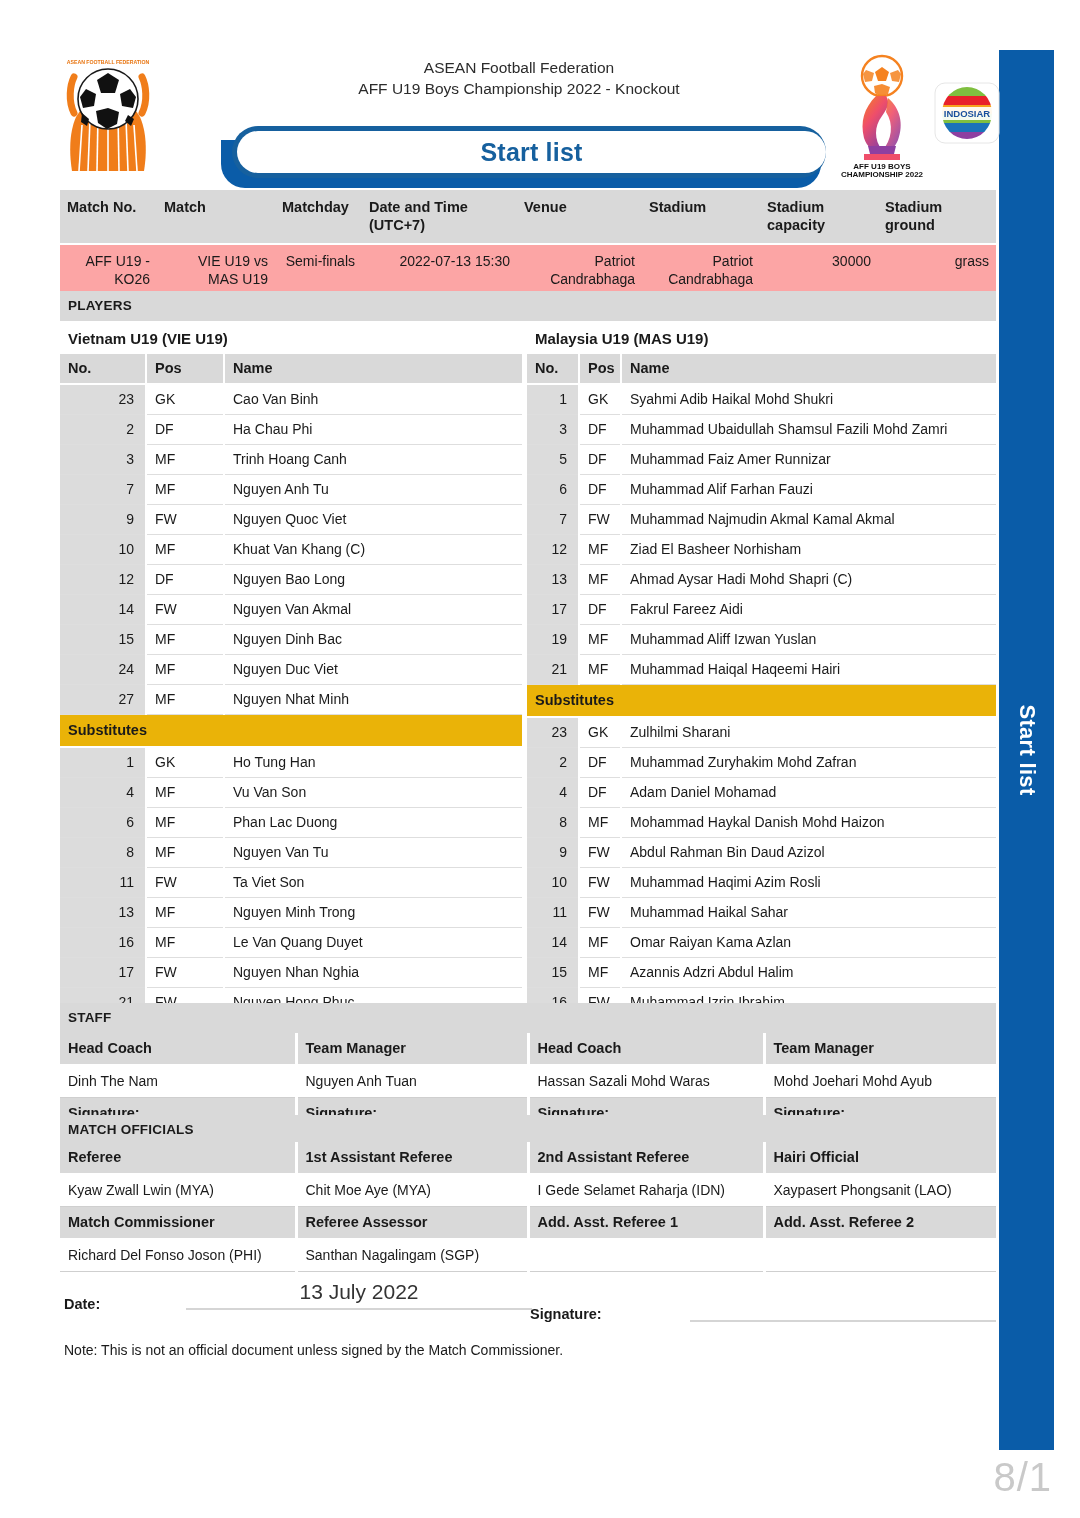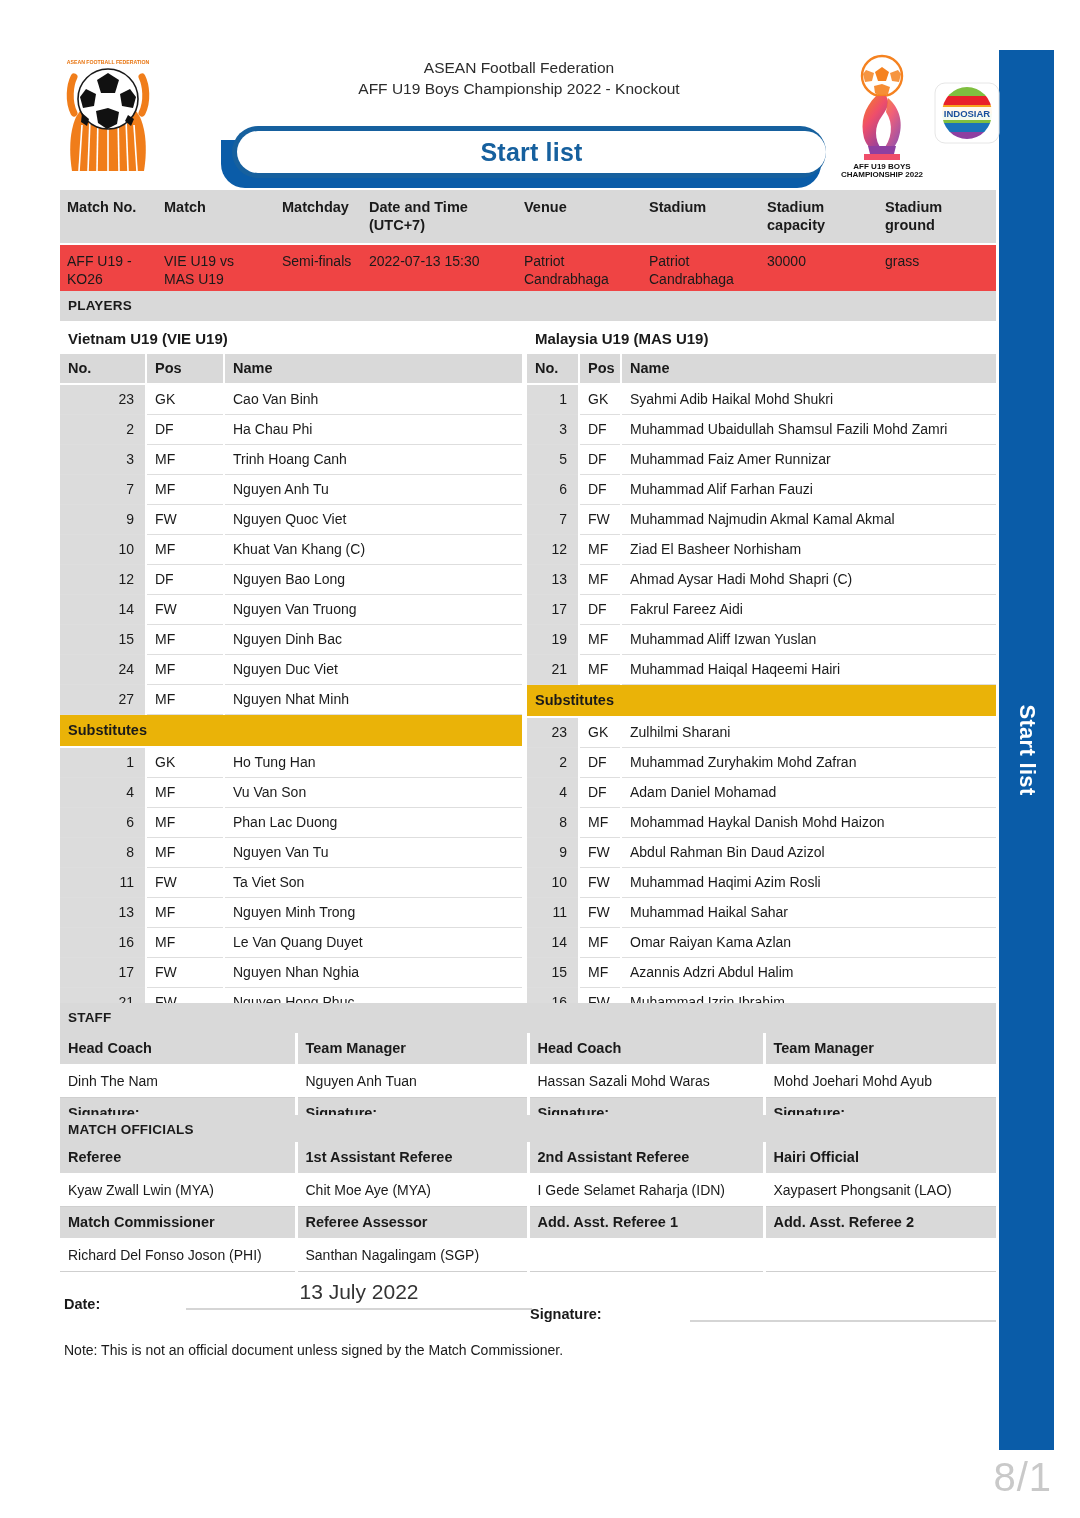--- a/index.html
+++ b/index.html
@@ -80,21 +80,21 @@
   .sec { position: absolute; }
 
   
   .match-tbl { width: 936px; border-collapse: collapse; table-layout: fixed; }
   .match-tbl th {
     background: #d9d9d9; font-size: 14.5px; font-weight: bold; text-align: left;
     padding: 8px 7px 9px 7px; vertical-align: top; line-height: 1.25;
     border-bottom: 2px solid #ffffff;
   }
   .match-tbl td {
-    background: #ef4444; font-size: 14px; text-align: left;
+    background: #fca5a5; font-size: 14px; text-align: right;
     padding: 8px 7px 10px 7px; vertical-align: top; line-height: 1.25;
     border-bottom: 1px solid #c8c8c8;
   }
 
   
   .secbar {
     background: #d9d9d9; font-size: 13.5px; font-weight: bold;
     padding: 7px 10px 8px 8px; width: 936px; letter-spacing: .2px;
   }
 
@@ -330,21 +330,21 @@
             <td>Khuat Van Khang (C)</td>
           </tr>
           <tr>
             <td class="no">12</td>
             <td>DF</td>
             <td>Nguyen Bao Long</td>
           </tr>
           <tr>
             <td class="no">14</td>
             <td>FW</td>
-            <td>Nguyen Van Truong</td>
+            <td>Nguyen Van Akmal</td>
           </tr>
           <tr>
             <td class="no">15</td>
             <td>MF</td>
             <td>Nguyen Dinh Bac</td>
           </tr>
           <tr>
             <td class="no">24</td>
             <td>MF</td>
             <td>Nguyen Duc Viet</td>

